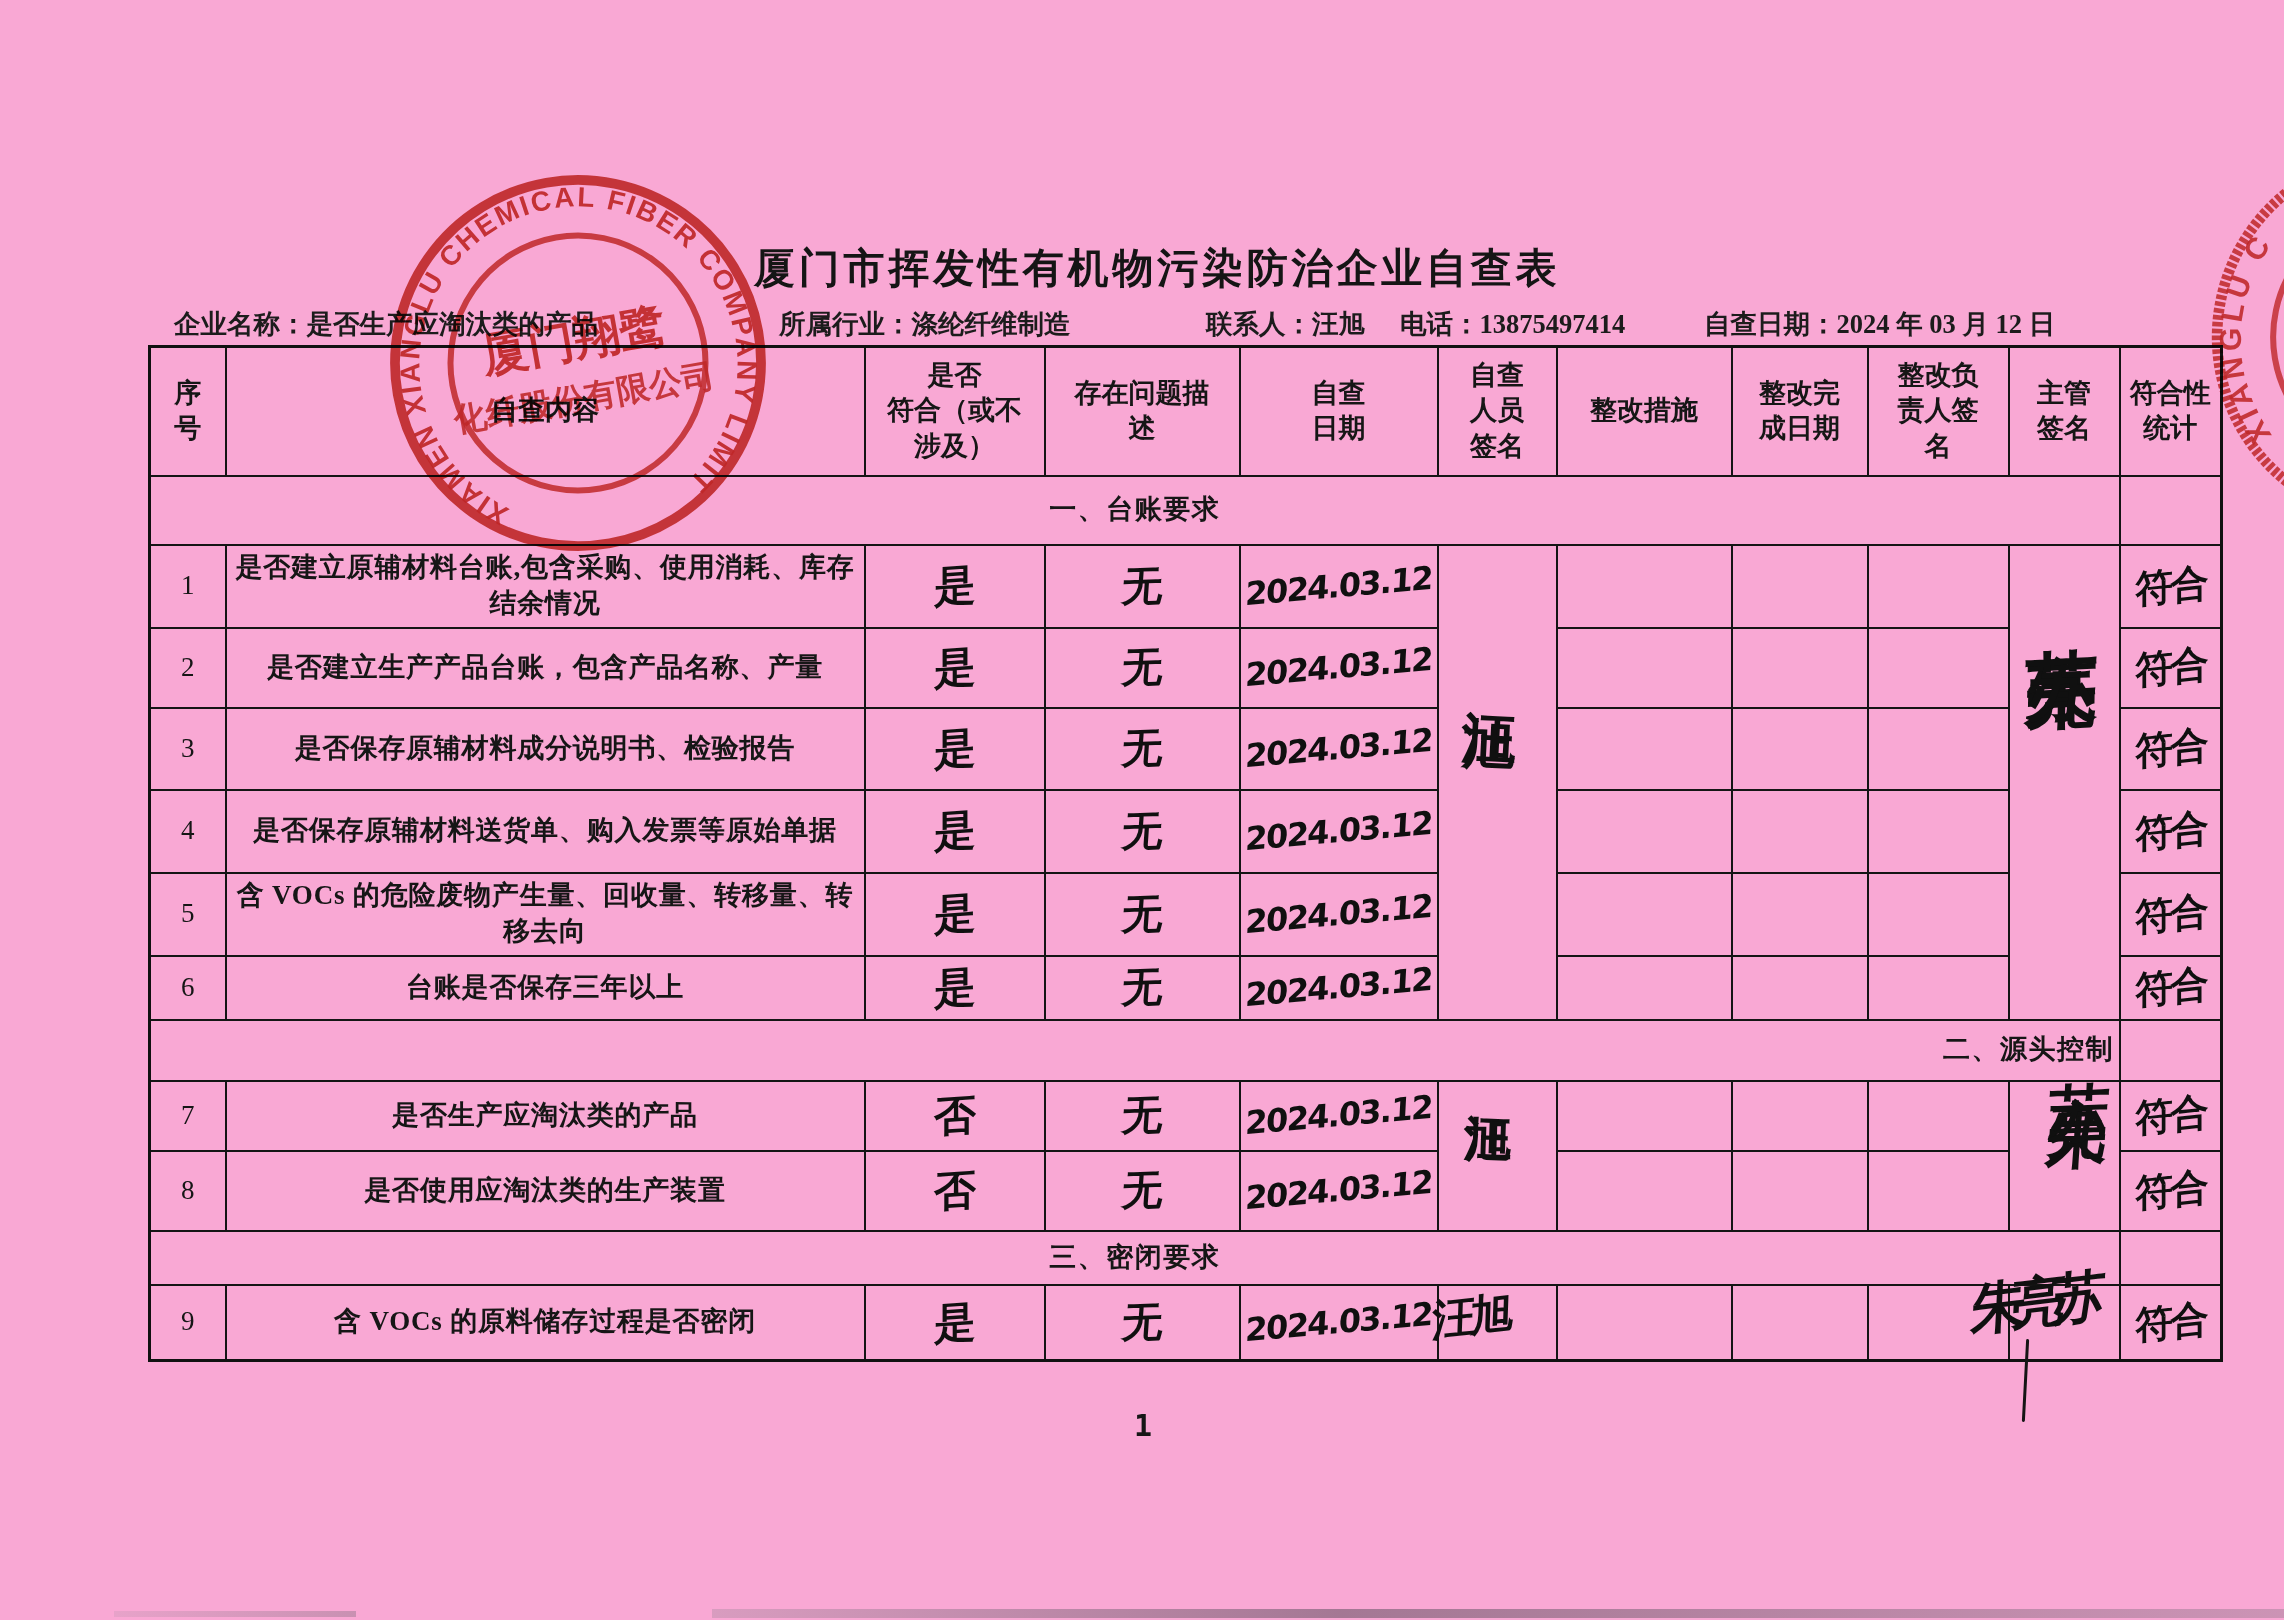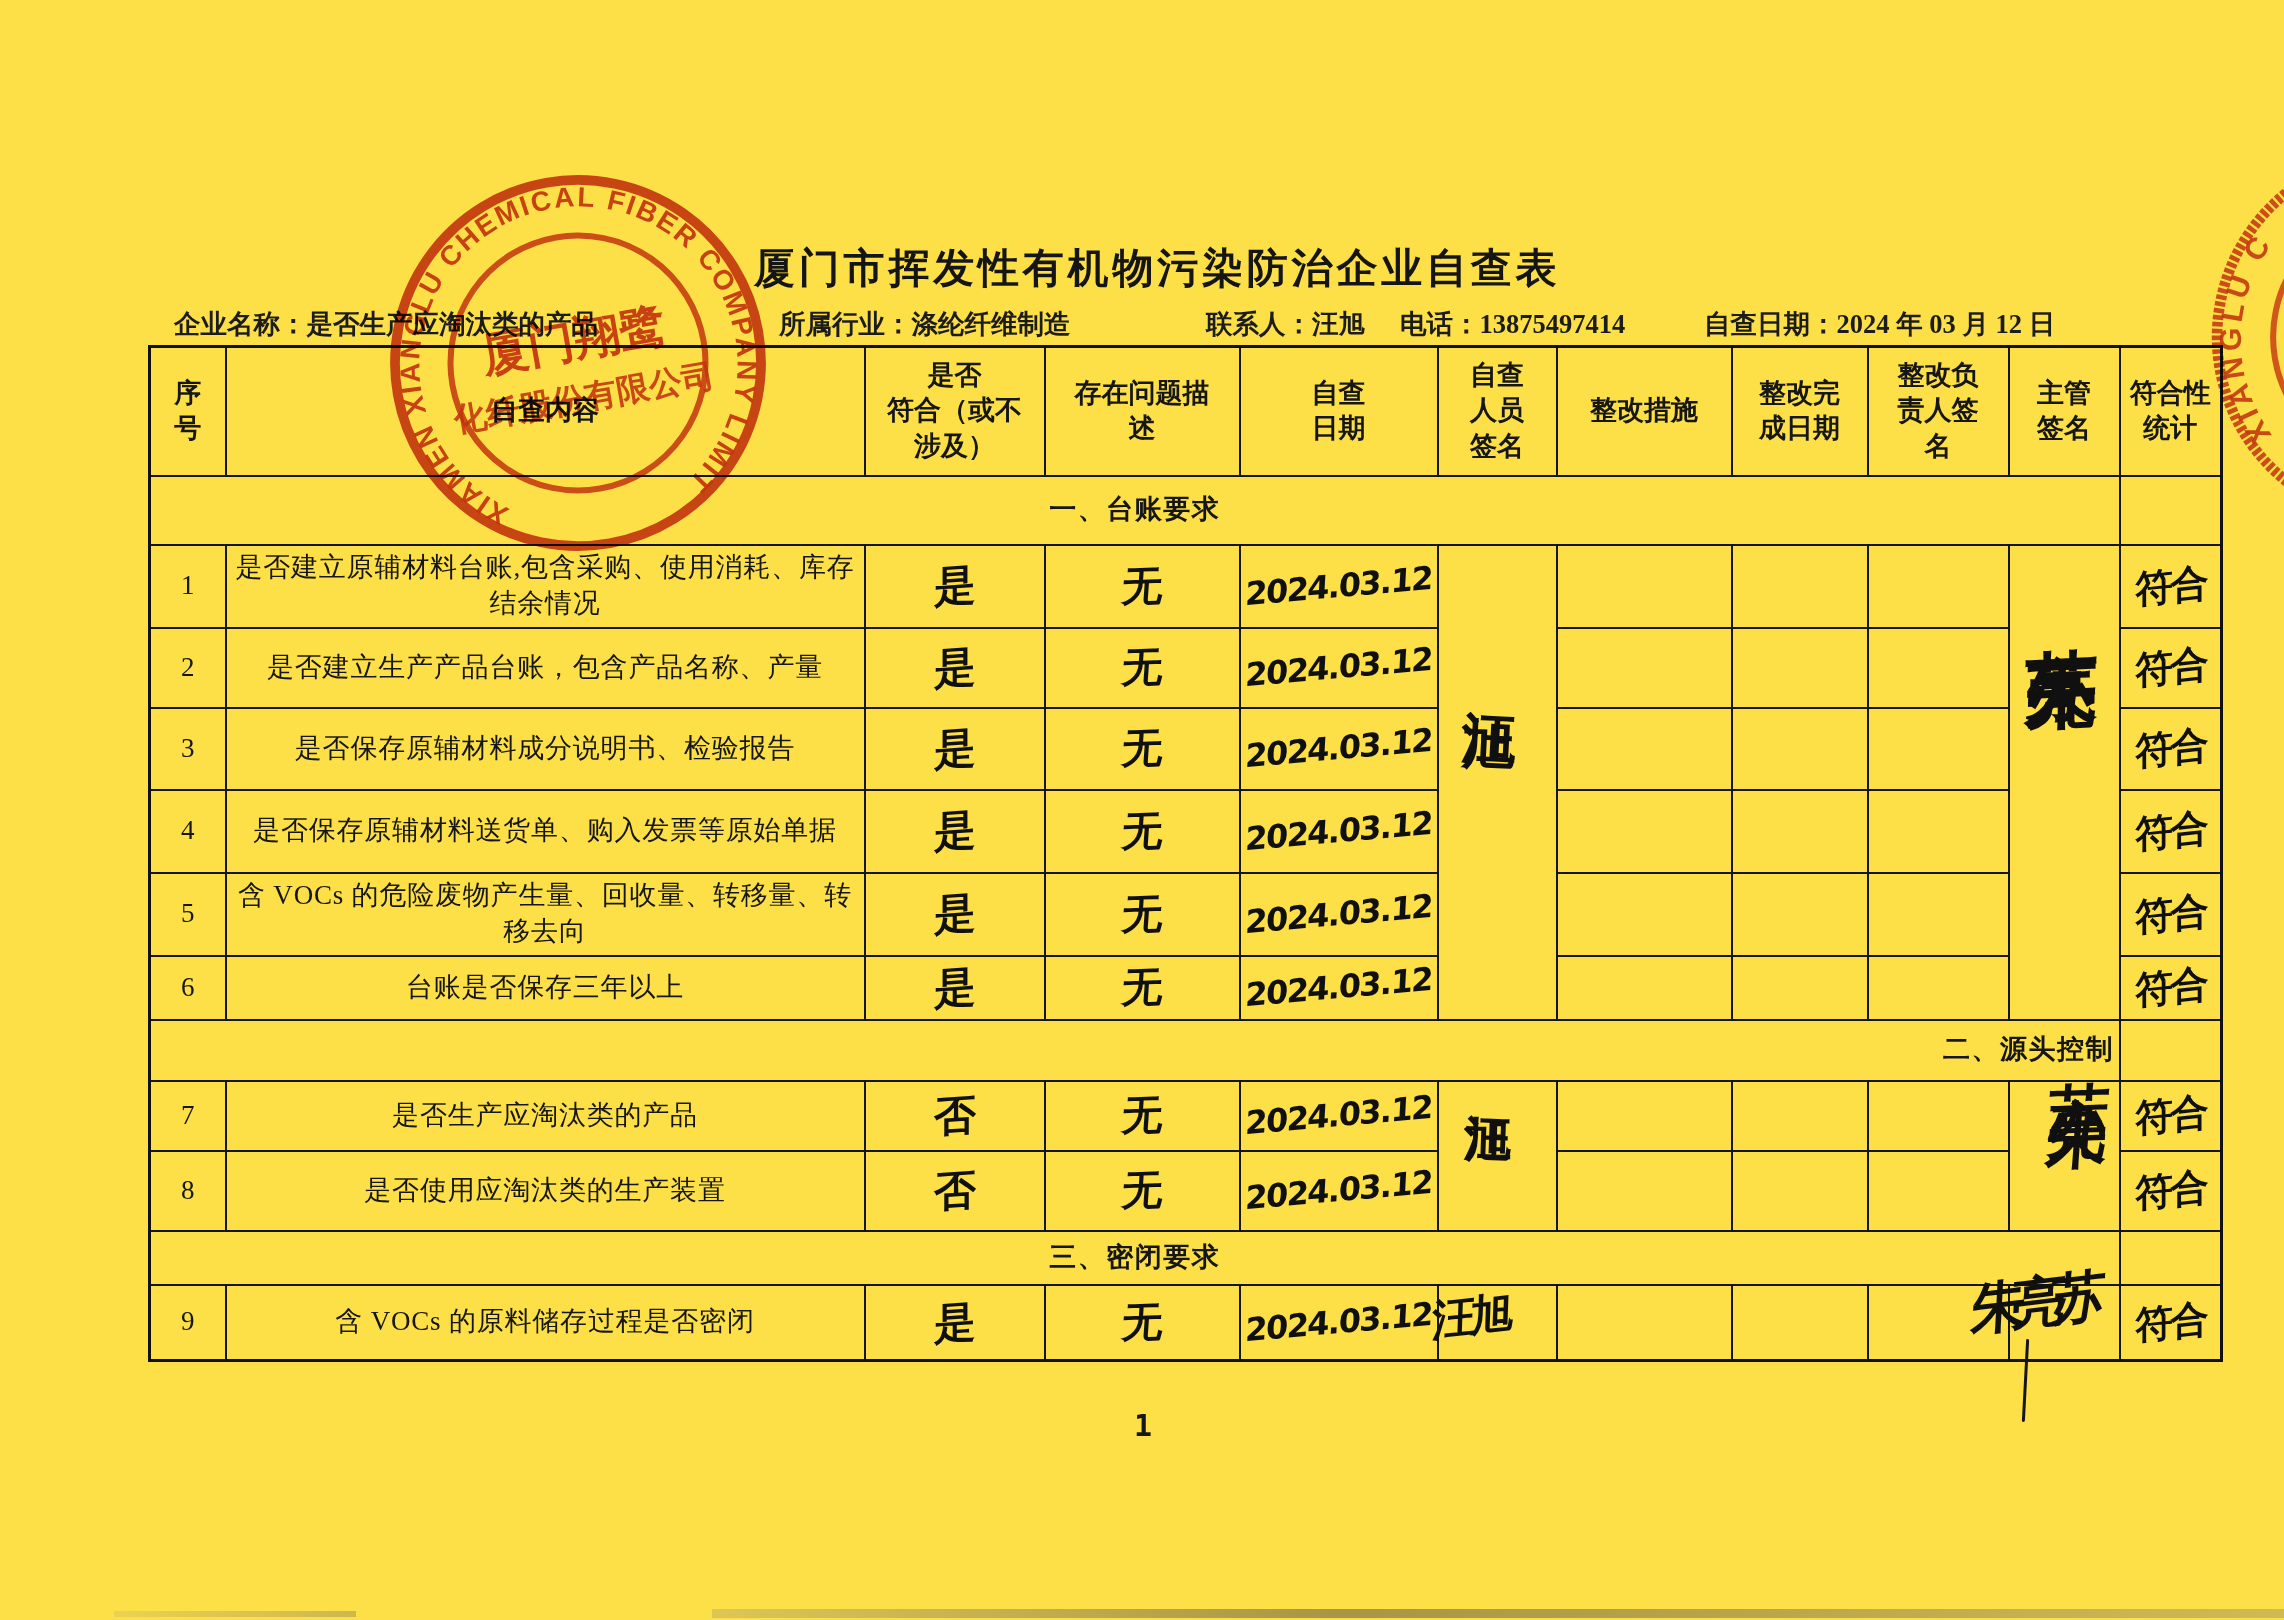--- a/index.html
+++ b/index.html
@@ -1,17 +1,17 @@
 <!DOCTYPE html>
 <html style="font-size:12px"><head>
 <meta charset="utf-8">
 <style>
   html,body{margin:0;padding:0;background:#e8e8e8;}
   #page{
-    position:relative;width:2284px;height:1620px;background:#fde047;
+    position:relative;width:2284px;height:1620px;background:#f9a8d4;
     overflow:hidden;font-family:"Liberation Serif","DejaVu Serif",serif;color:#1b1b1b;
   }
   
   #doc-title{
     position:absolute;left:754px;top:241px;width:833px;
     font-size:41px;font-weight:bold;letter-spacing:3.8px;color:#151515;
     font-family:"Liberation Sans","DejaVu Sans",sans-serif;white-space:nowrap;
   }
   .info-line span{position:absolute;top:306px;font-size:26.5px;white-space:nowrap;color:#1c1c1c;
     font-family:"Liberation Serif","DejaVu Serif",serif;font-weight:600;}
@@ -26,21 +26,21 @@
     border-collapse:collapse;table-layout:fixed;
     font-family:"Liberation Serif","DejaVu Serif",serif;
   }
   table.form td{
     border:2.3px solid #151515;vertical-align:middle;text-align:center;
     font-size:27px;line-height:1.32;color:#161616;padding:1.5px 4.5px;
     overflow:visible;
   }
   table.form{border:3.8px solid #111;}
   td.hdr{white-space:pre-line;font-weight:600;font-size:26px;}
-  td.content{text-align:left;padding-left:12px;padding-right:7.6px;font-weight:400;letter-spacing:0.8px;margin-top:12px;}
+  td.content{text-align:left;padding-left:12px;padding-right:7.6px;font-weight:700;letter-spacing:0.8px;margin-top:12px;}
   td.section{text-align:left;padding-left:21px;font-weight:600;letter-spacing:1.5px;}
   
   .hw{font-family:"DejaVu Sans",sans-serif;color:#101010;font-weight:bold;}
   .hw-ans{display:inline-block;font-size:42px;transform:rotate(-4deg) skewX(-4deg);}
   .hw-none{display:inline-block;font-size:41px;transform:rotate(-2deg) skewX(-6deg);}
   .hw-date{display:inline-block;font-size:32px;transform:rotate(-5deg) skewX(-8deg);letter-spacing:-1.5px;white-space:nowrap;}
   .hw-ok{display:inline-block;font-size:38px;transform:rotate(-6deg) skewX(-6deg);letter-spacing:-2.3px;}
   .sig{position:absolute;font-family:"DejaVu Sans",sans-serif;color:#101010;font-weight:bold;z-index:6;white-space:nowrap;}
   .sig.vert{writing-mode:vertical-rl;text-orientation:upright;}
   #sig-inspector-1{left:1456px;top:668px;font-size:55px;transform:rotate(3deg);letter-spacing:4.5px;}

